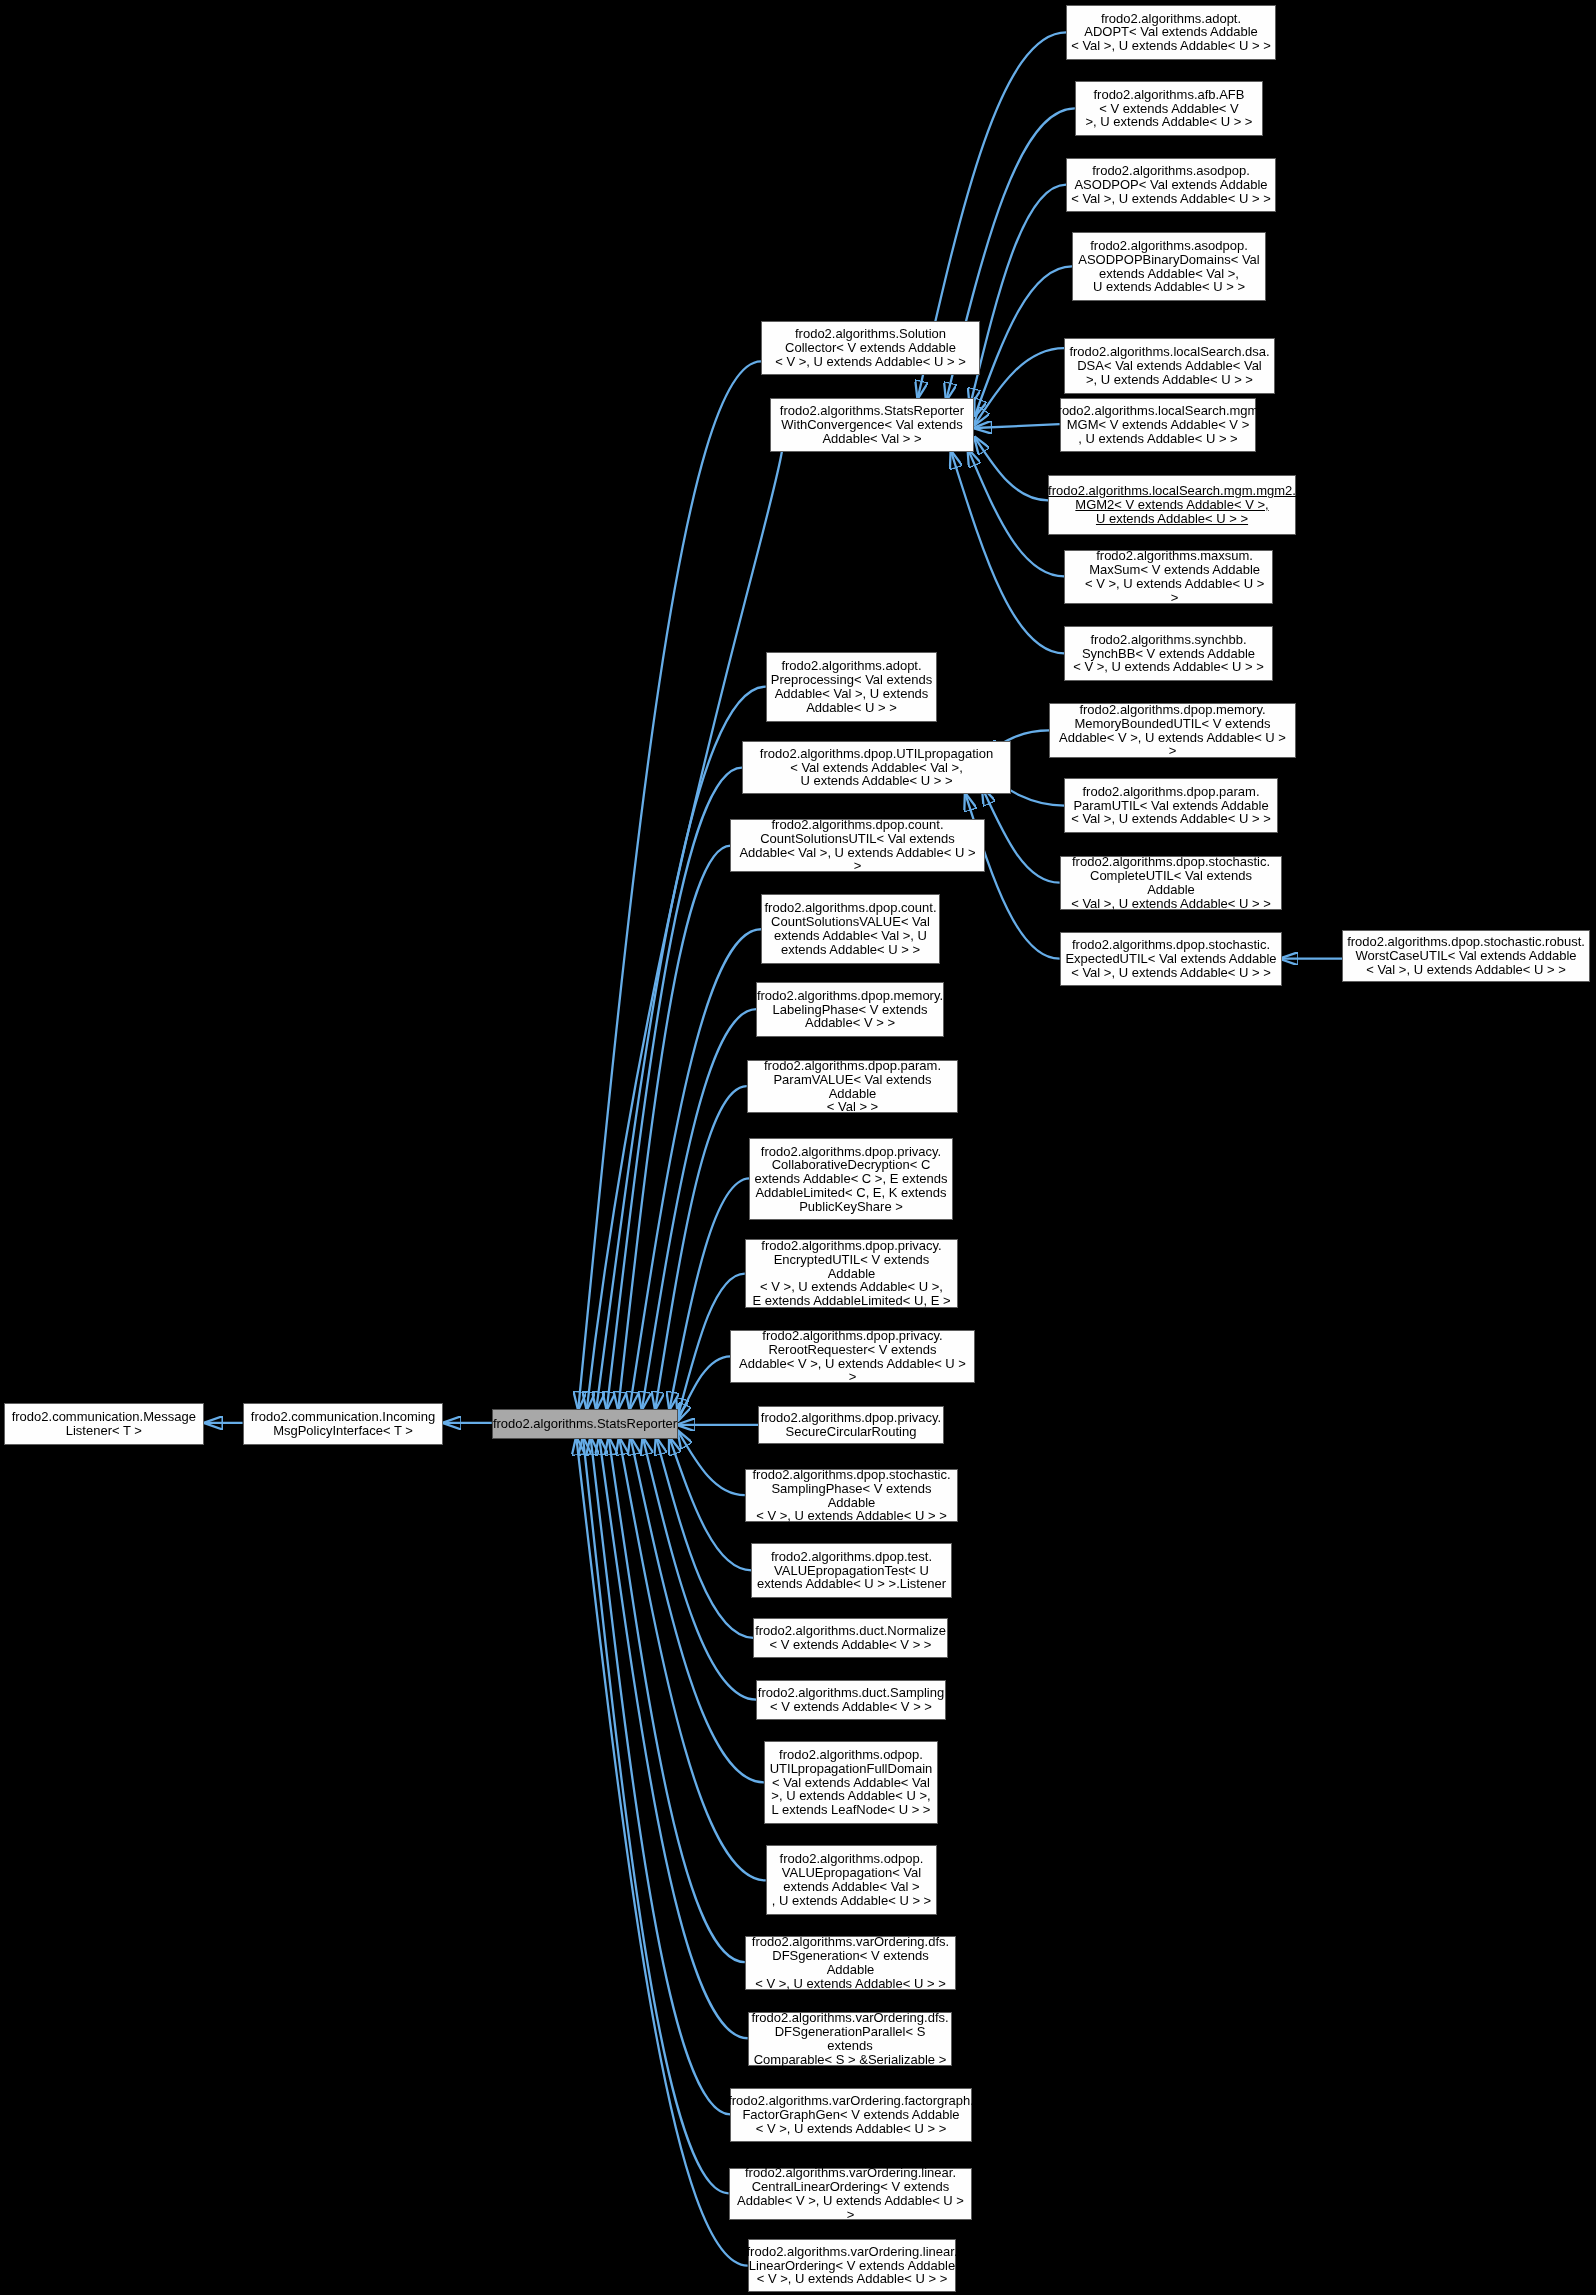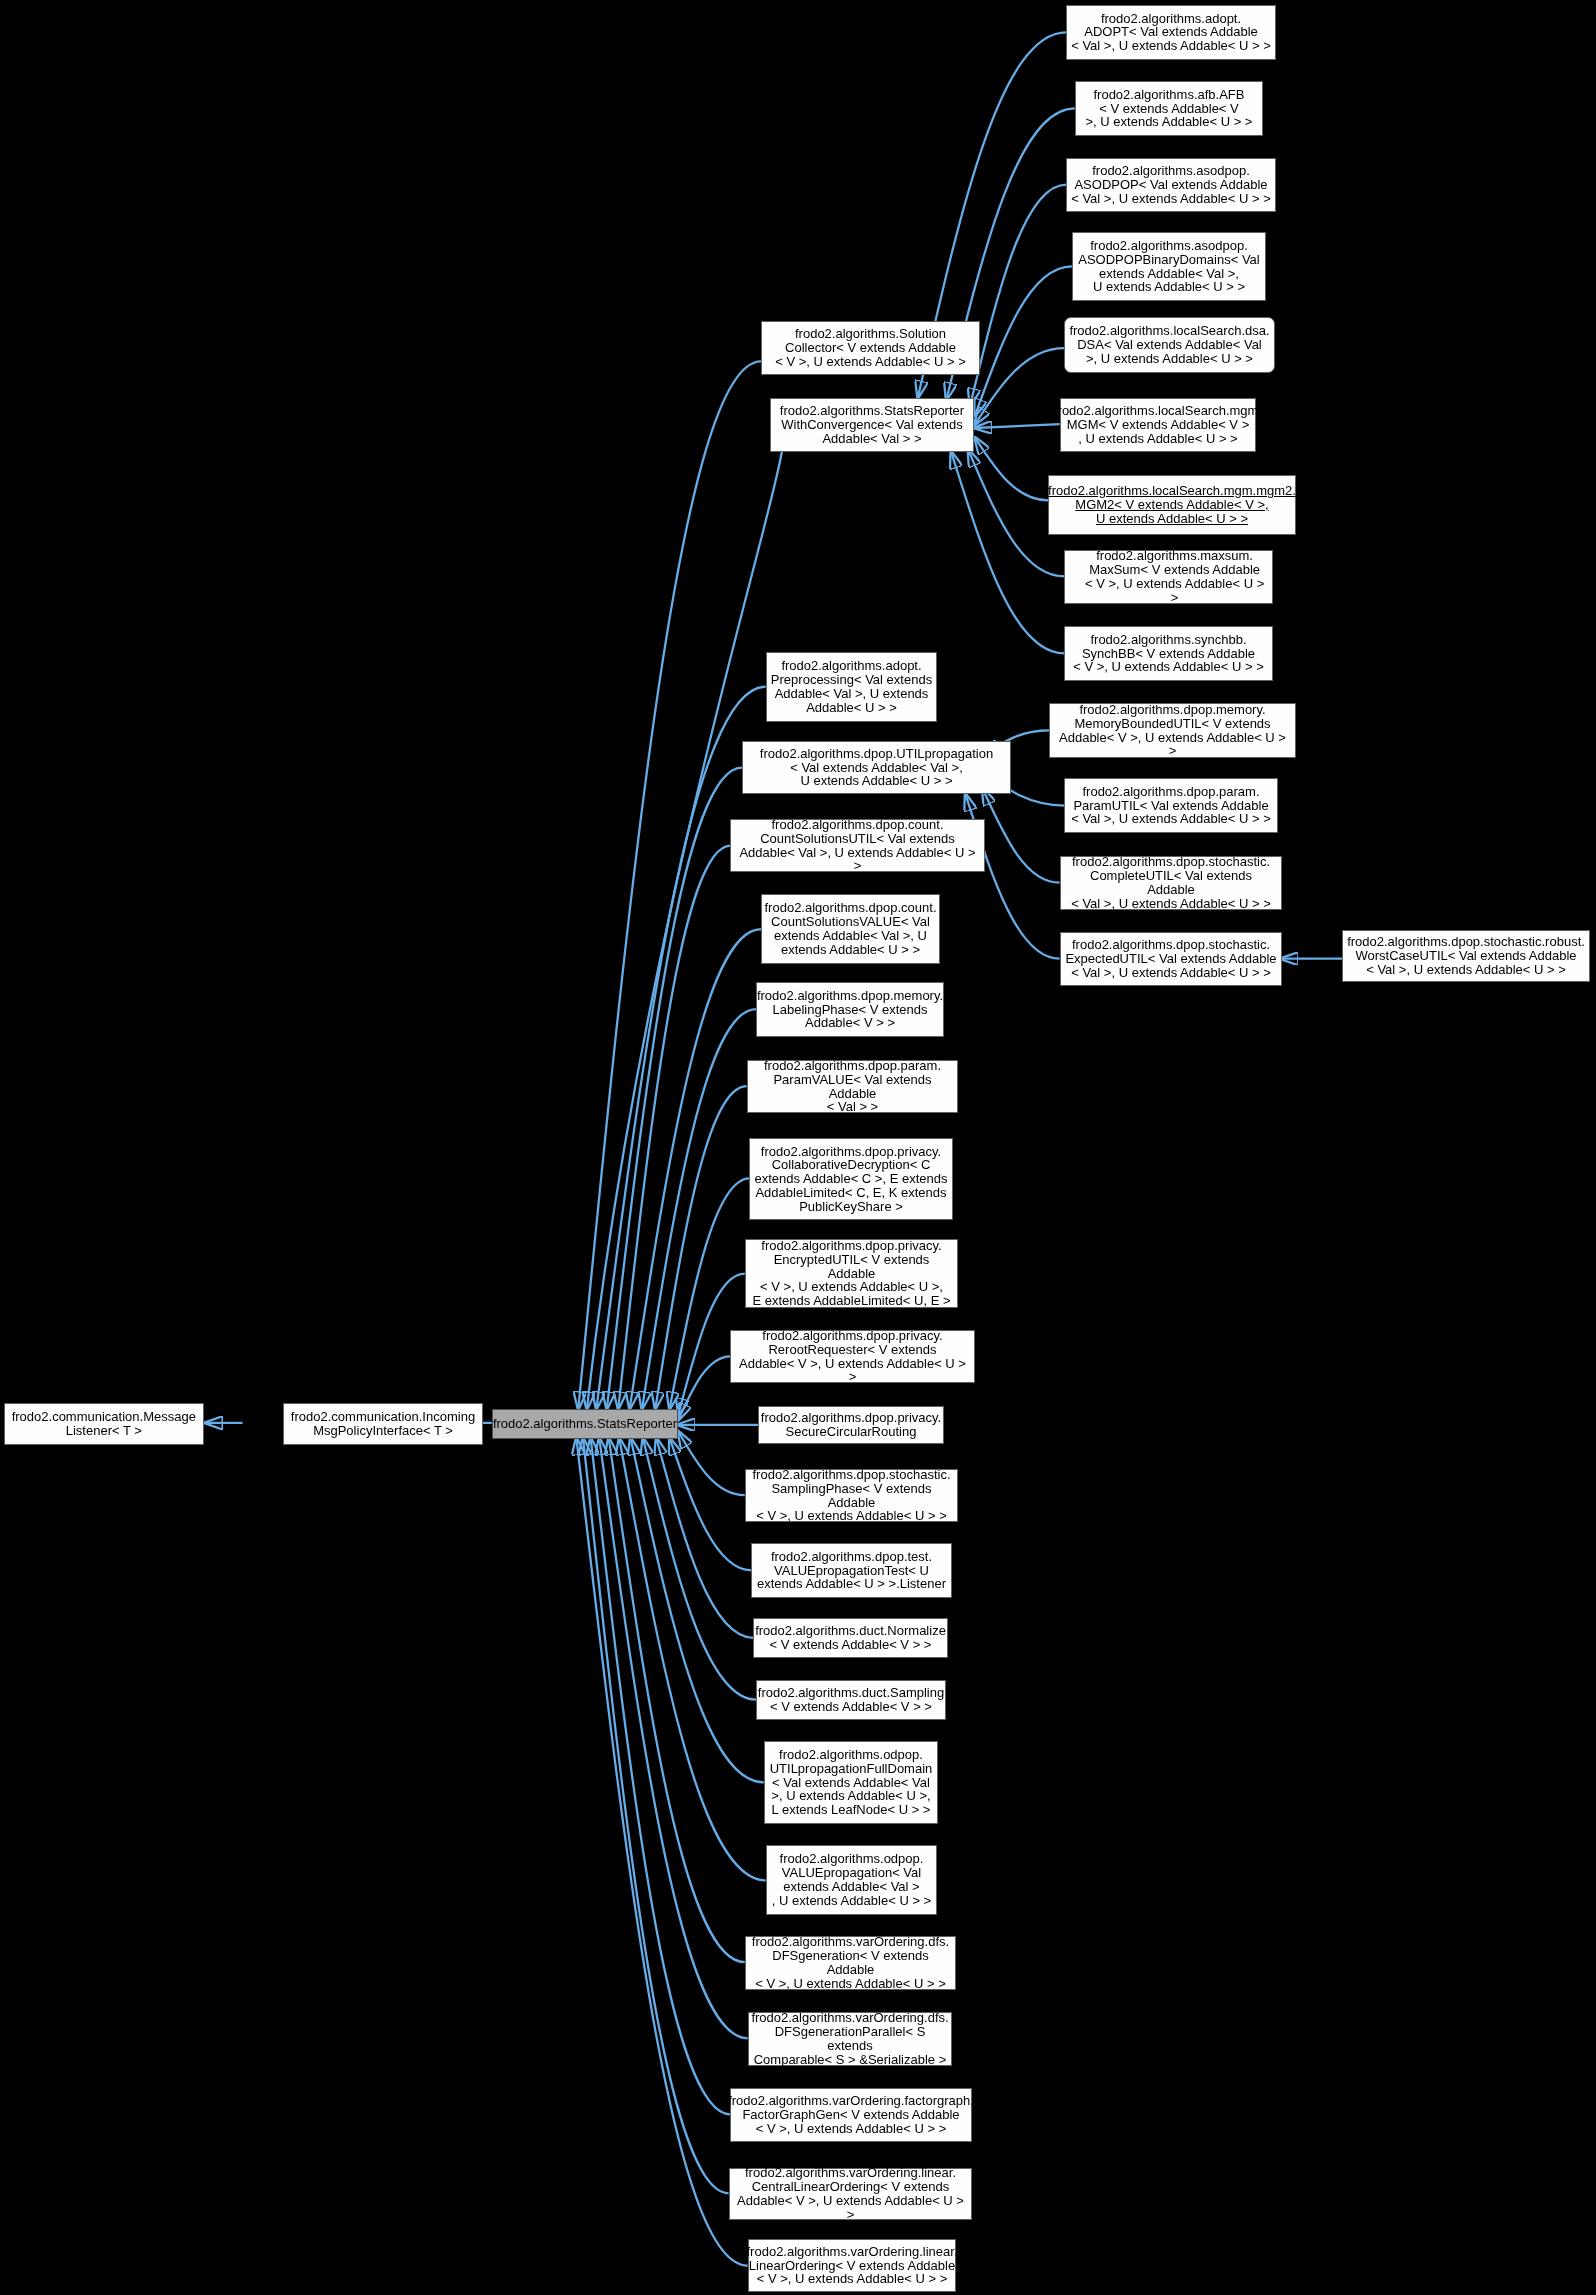--- a/index.html
+++ b/index.html
@@ -61,21 +61,21 @@
         <path d="M1103,768 C1072.4,768 1054.04,780.5 1035,793" marker-end="url(#arrow)"></path>
         <path d="M1119,847 C1081.2,847 1058.52,829.5 1035,812" marker-end="url(#arrow)"></path>
         <path d="M1114,928 C1077.55,928 1055.68,878.5 1033,829" marker-end="url(#arrow)"></path>
         <path d="M1114,1008 C1069.45,1008 1042.72,921.5 1015,835" marker-end="url(#arrow)"></path>
         <path d="M1411,1008 L1347,1008" marker-end="url(#arrow)"></path>
       </g>
   </svg>
   <div id="nodes-layer">
       <div class="node" style="left: 3.8px; top: 1403px; width: 200px; height: 42px;">frodo2.communication.Message
 Listener&lt; T &gt;</div>
-      <div class="node" style="left: 243px; top: 1403px; width: 200px; height: 42px; margin-left: 40px;">frodo2.communication.Incoming
+      <div class="node" style="left: 243px; top: 1403px; width: 200px; height: 42px;">frodo2.communication.Incoming
 MsgPolicyInterface&lt; T &gt;</div>
       <div class="node highlight" style="left: 492px; top: 1409px; width: 186px; height: 29.5px;">frodo2.algorithms.StatsReporter</div>
       <div class="node" style="left: 761px; top: 321px; width: 219px; height: 54px;">frodo2.algorithms.Solution
 Collector&lt; V extends Addable
 &lt; V &gt;, U extends Addable&lt; U &gt; &gt;</div>
       <div class="node" style="left: 770px; top: 398px; width: 204px; height: 54px;">frodo2.algorithms.StatsReporter
 WithConvergence&lt; Val extends
 Addable&lt; Val &gt; &gt;</div>
       <div class="node" style="left: 766px; top: 652px; width: 171px; height: 70px;">frodo2.algorithms.adopt.
 Preprocessing&lt; Val extends
@@ -151,21 +151,21 @@
       <div class="node" style="left: 1075px; top: 81px; width: 188px; height: 55px;">frodo2.algorithms.afb.AFB
 &lt; V extends Addable&lt; V
 &gt;, U extends Addable&lt; U &gt; &gt;</div>
       <div class="node" style="left: 1066px; top: 158px; width: 210px; height: 54px;">frodo2.algorithms.asodpop.
 ASODPOP&lt; Val extends Addable
 &lt; Val &gt;, U extends Addable&lt; U &gt; &gt;</div>
       <div class="node" style="left: 1072px; top: 232px; width: 194px; height: 69px;">frodo2.algorithms.asodpop.
 ASODPOPBinaryDomains&lt; Val
 extends Addable&lt; Val &gt;,
 U extends Addable&lt; U &gt; &gt;</div>
-      <div class="node" style="left: 1064px; top: 317px; width: 211px; height: 56px; border-radius: 7px;">frodo2.algorithms.localSearch.dsa.
+      <div class="node" style="left: 1064px; top: 338px; width: 211px; height: 56px;">frodo2.algorithms.localSearch.dsa.
 DSA&lt; Val extends Addable&lt; Val
 &gt;, U extends Addable&lt; U &gt; &gt;</div>
       <div class="node" style="left: 1060px; top: 398px; width: 196px; height: 54px;">frodo2.algorithms.localSearch.mgm.
 MGM&lt; V extends Addable&lt; V &gt;
 , U extends Addable&lt; U &gt; &gt;</div>
       <div class="node" style="left: 1048px; top: 475px; width: 248px; height: 60px; text-decoration: underline;">frodo2.algorithms.localSearch.mgm.mgm2.
 MGM2&lt; V extends Addable&lt; V &gt;,
 U extends Addable&lt; U &gt; &gt;</div>
       <div class="node" style="left: 1064px; top: 550px; width: 209px; height: 54px; padding-left: 16px;">frodo2.algorithms.maxsum.
 MaxSum&lt; V extends Addable

